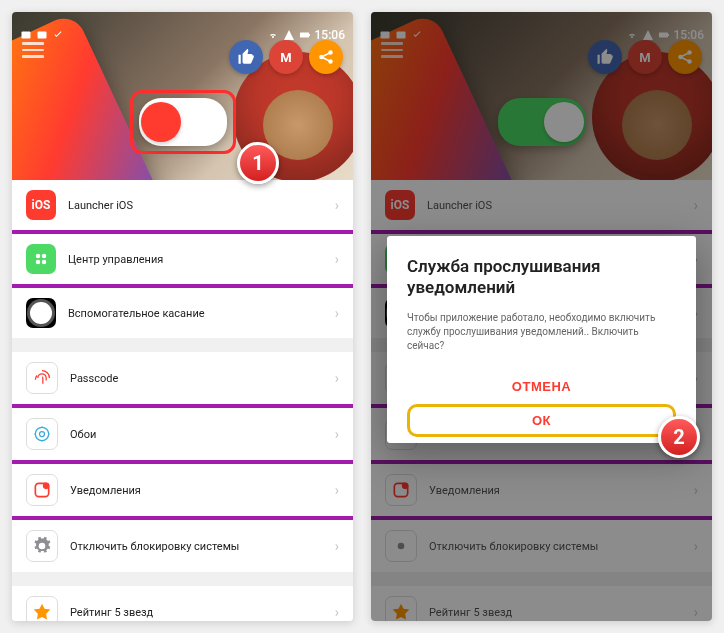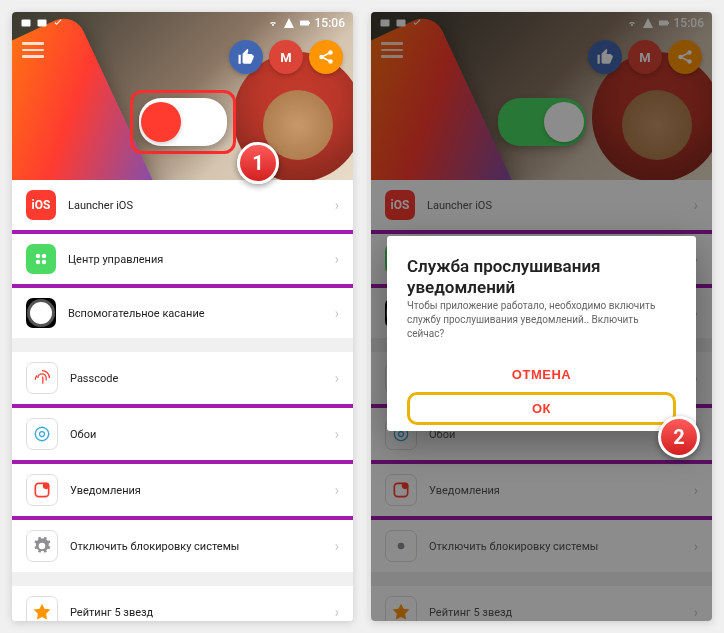--- a/index.html
+++ b/index.html
@@ -29,21 +29,21 @@
     height: 22px;
     background: transparent;
     position: absolute;
     top: 0;
     left: 0;
     right: 0;
     z-index: 20;
     display: flex;
     justify-content: space-between;
     align-items: center;
-    padding: 0 8px;
+    padding: 12px 8px;
     color: #fff;
     font-size: 12px;
     font-weight: 500;
   }
   .status-left { display: flex; gap: 4px; align-items: center; }
   .status-right { display: flex; gap: 4px; align-items: center; }
   .stat-icon {
     width: 12px;
     height: 12px;
     display: inline-block;
@@ -257,20 +257,21 @@
     background: #fff;
     border-radius: 3px;
     z-index: 100;
     padding: 20px 20px 6px 20px;
     box-shadow: 0 12px 40px rgba(0,0,0,0.35);
   }
   .dialog-title {
     font-size: 17px;
     font-weight: 600;
     color: #222;
+    margin-bottom: 12px;
     line-height: 1.25;
   }
   .dialog-body {
     font-size: 10px;
     color: #666;
     line-height: 1.4;
     margin-bottom: 16px;
   }
   .dialog-actions {
     display: flex;

